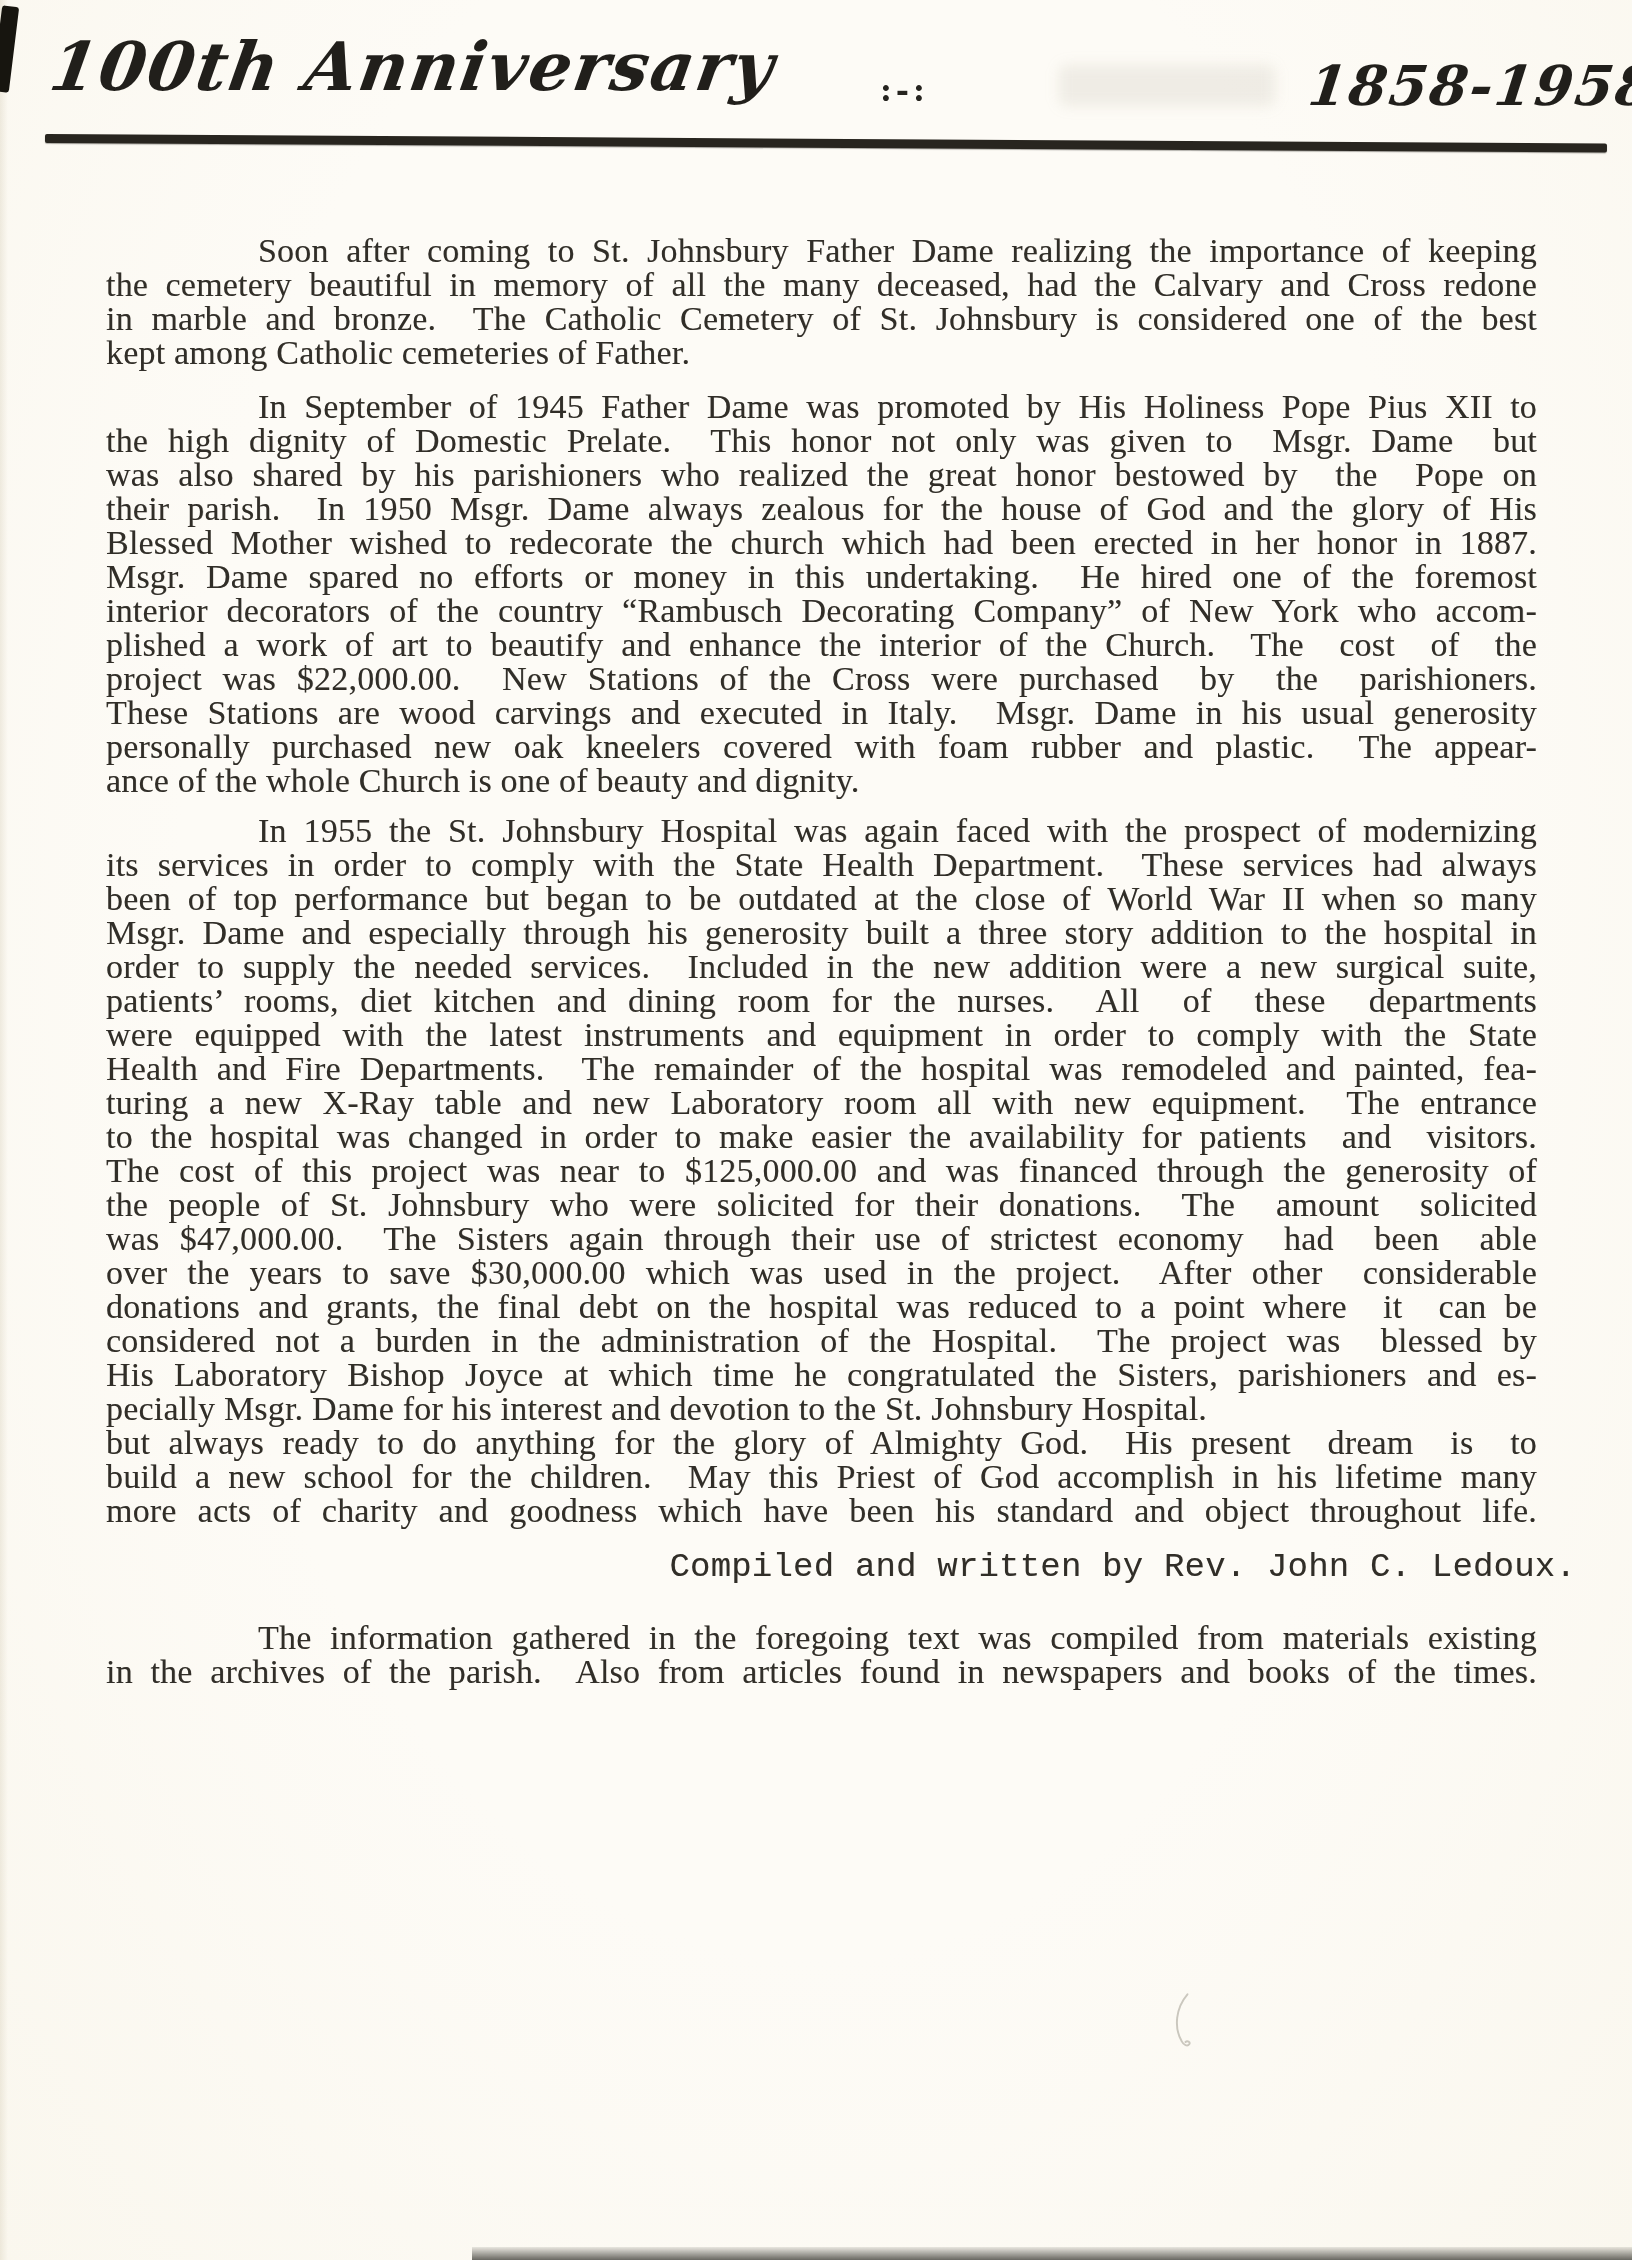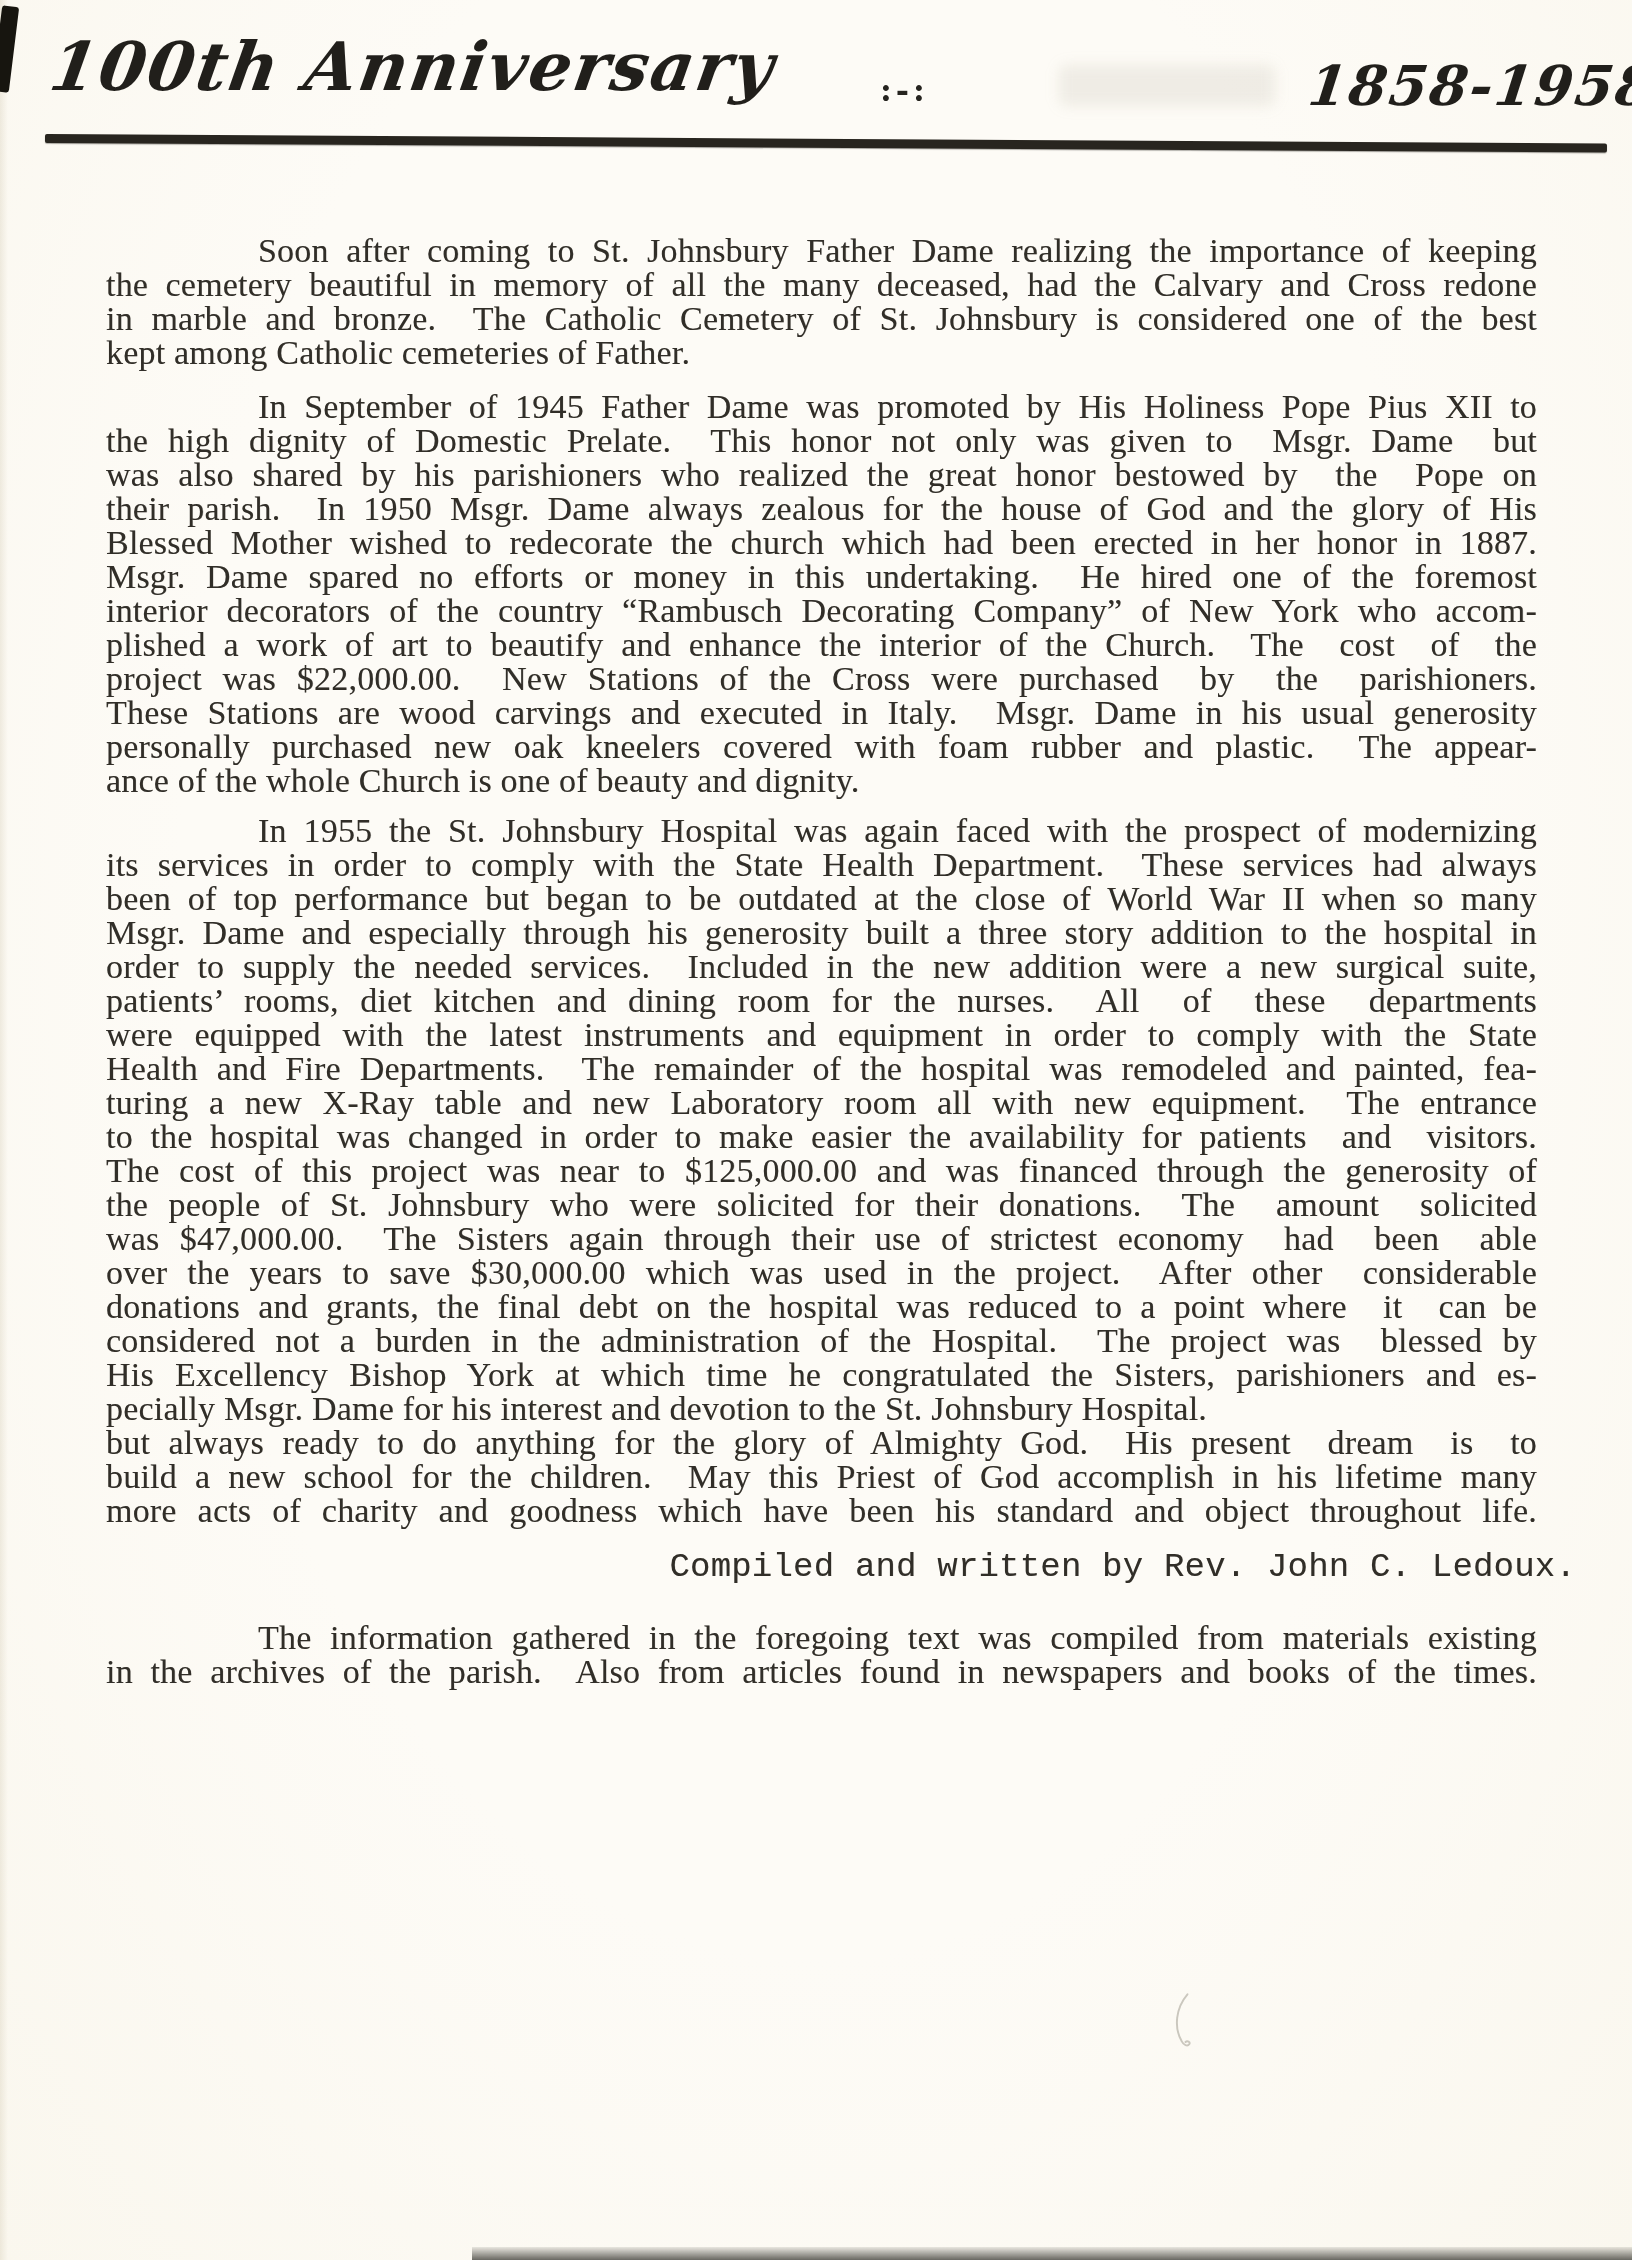--- a/index.html
+++ b/index.html
@@ -118,21 +118,21 @@
         <div class="line just">were equipped with the latest instruments and equipment in order to comply with the State</div>
         <div class="line just">Health and Fire Departments.&nbsp; The remainder of the hospital was remodeled and painted, fea-</div>
         <div class="line just">turing a new X-Ray table and new Laboratory room all with new equipment.&nbsp; The entrance</div>
         <div class="line just">to the hospital was changed in order to make easier the availability for patients&nbsp; and&nbsp; visitors.</div>
         <div class="line just">The cost of this project was near to $125,000.00 and was financed through the generosity of</div>
         <div class="line just">the people of St. Johnsbury who were solicited for their donations.&nbsp; The&nbsp; amount&nbsp; solicited</div>
         <div class="line just">was $47,000.00.&nbsp; The Sisters again through their use of strictest economy&nbsp; had&nbsp; been&nbsp; able</div>
         <div class="line just">over the years to save $30,000.00 which was used in the project.&nbsp; After other&nbsp; considerable</div>
         <div class="line just">donations and grants, the final debt on the hospital was reduced to a point where&nbsp; it&nbsp; can be</div>
         <div class="line just">considered not a burden in the administration of the Hospital.&nbsp; The project was&nbsp; blessed by</div>
-        <div class="line just">His Excellency Bishop York at which time he congratulated the Sisters, parishioners and es-</div>
+        <div class="line just">His Laboratory Bishop Joyce at which time he congratulated the Sisters, parishioners and es-</div>
         <div class="line">pecially Msgr. Dame for his interest and devotion to the St. Johnsbury Hospital.</div>
       </div>
       <div class="para" style="margin-top: 0px;">
         <div class="line just">but always ready to do anything for the glory of Almighty God.&nbsp; His present&nbsp; dream&nbsp; is&nbsp; to</div>
         <div class="line just">build a new school for the children.&nbsp; May this Priest of God accomplish in his lifetime many</div>
         <div class="line just">more acts of charity and goodness which have been his standard and object throughout life.</div>
       </div>
       <div class="line byline" style="margin-top: 21.6px; font-family: Liberation Mono, monospace;">Compiled and written by Rev. John C. Ledoux.</div>
       <div class="para" style="margin-top: 37px;">
         <div class="line just indent">The information gathered in the foregoing text was compiled from materials existing</div>

